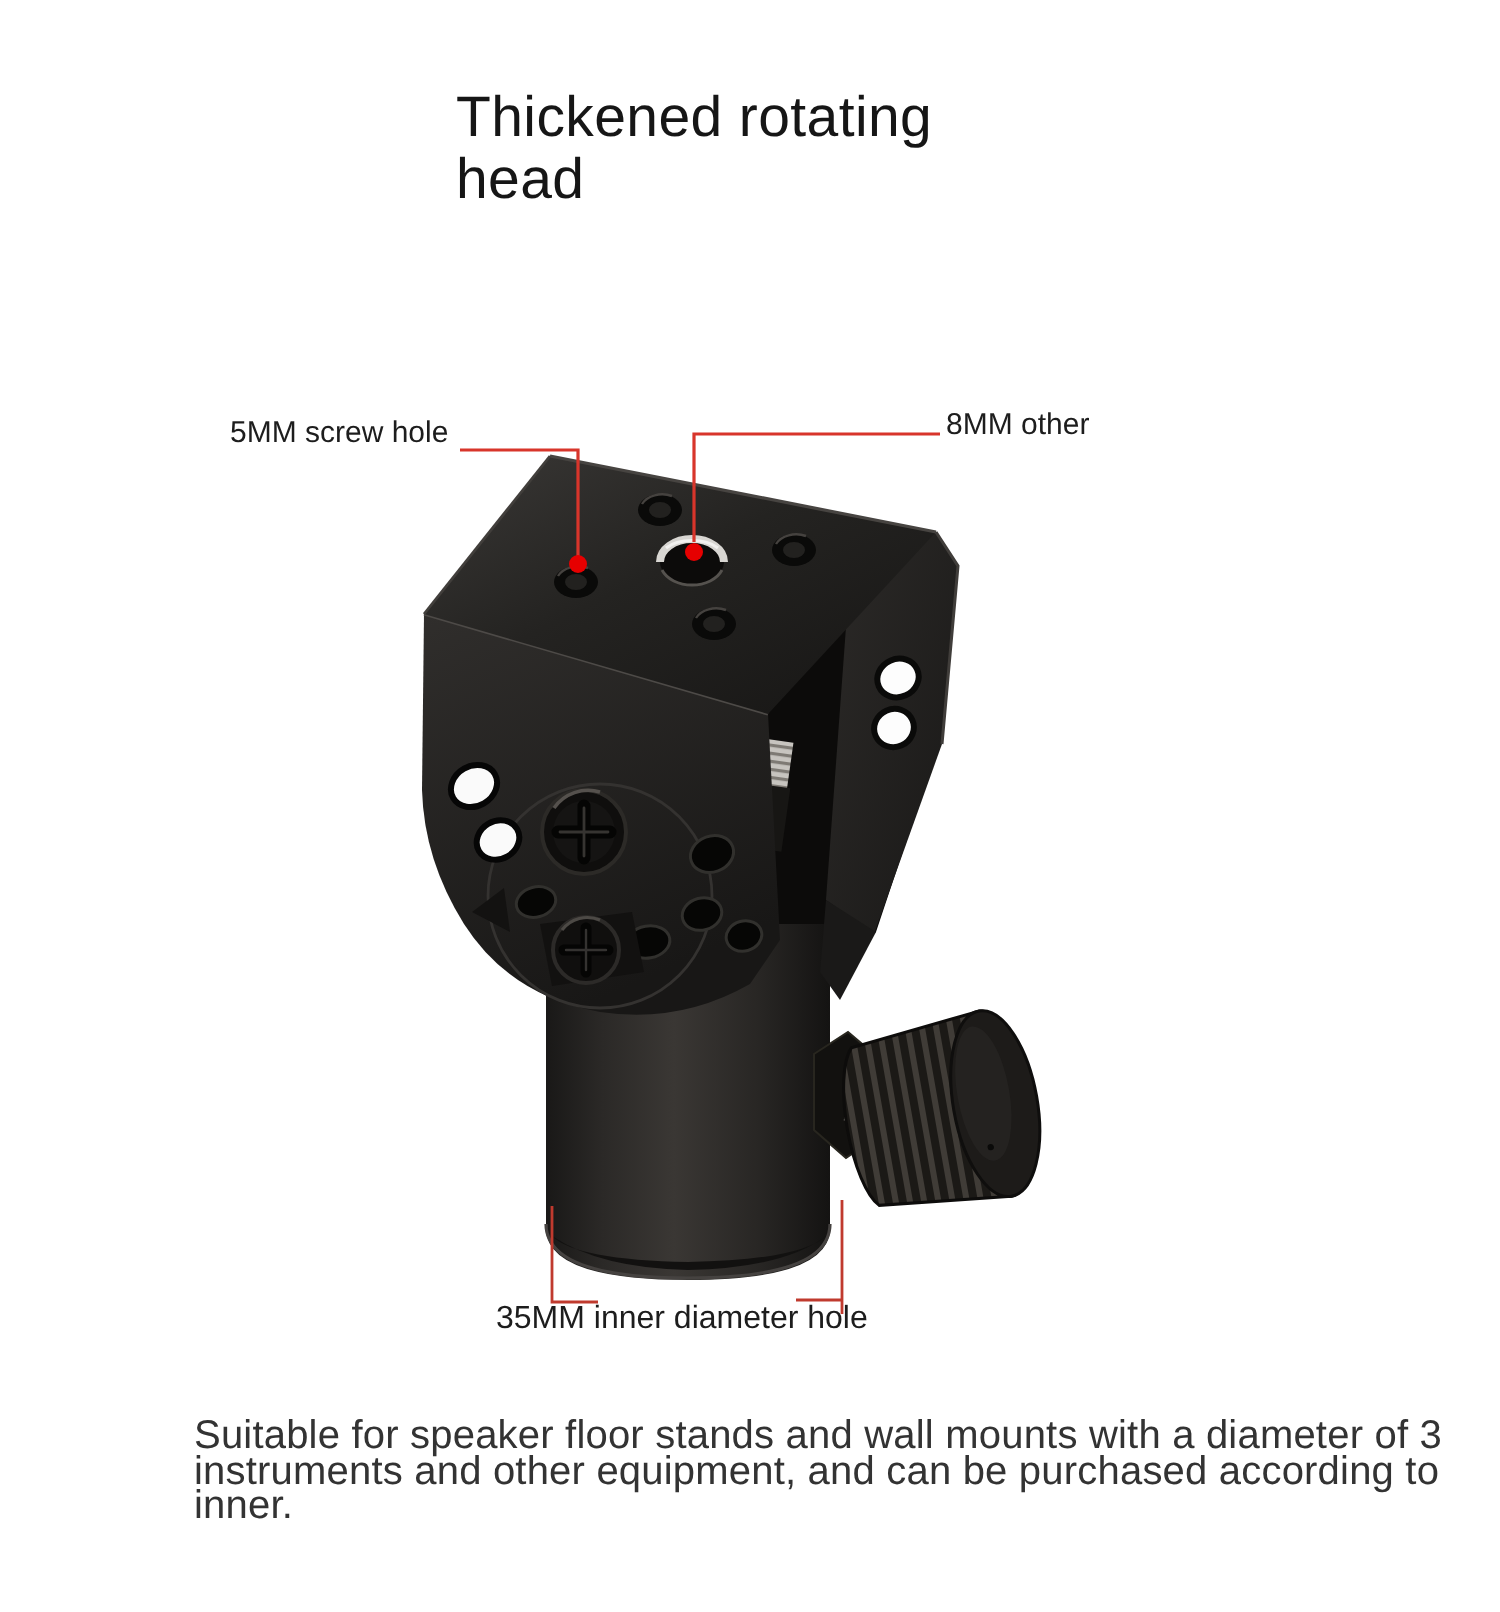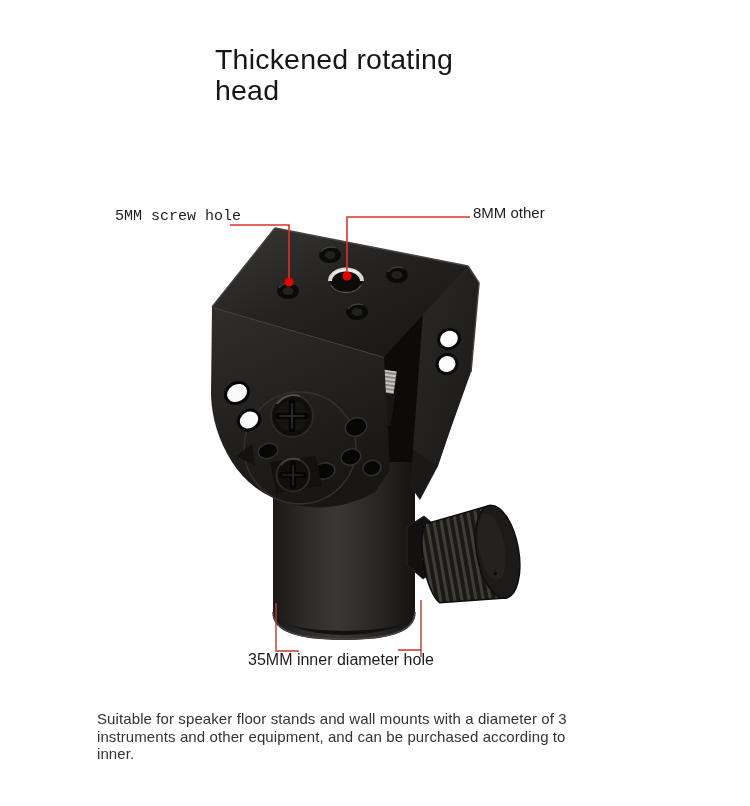--- a/index.html
+++ b/index.html
@@ -1,24 +1,24 @@
 <!DOCTYPE html>
 <html><head>
 <meta charset="utf-8">
 <style>
   html,body{margin:0;padding:0;}
   body{width:750px;height:806px;background:#fff;font-family:"Liberation Sans",sans-serif;}
   .canvas{position:relative;width:750px;height:806px;background:#fff;overflow:hidden;}
-  .title{position:absolute;left:215px;top:44px;font-size:28.5px;line-height:31px;
+  .title{position:absolute;left:228px;top:44px;font-size:28.5px;line-height:31px;
          font-weight:500;color:#161616;letter-spacing:.2px;}
   .callout{position:absolute;font-size:15px;color:#1d1d1d;white-space:nowrap;}
-  .callout.l5{left:115px;top:208px;font-family:Liberation Mono, monospace;}
+  .callout.l5{left:115px;top:208px;}
   .callout.l8{left:473px;top:204px;}
   .callout.l35{left:237px;top:651px;font-size:16px;margin-left:11px;}
-  .desc{position:absolute;left:97px;top:710px;font-size:15px;line-height:17.5px;
+  .desc{position:absolute;left:97px;top:710px;font-size:20px;line-height:17.5px;
         color:#333;letter-spacing:.1px;}
   .desc div{white-space:nowrap;}
   svg.product{position:absolute;left:0;top:0;}
 </style>
 </head>
 <body>
 
 <div class="canvas">
 
   <svg class="product" width="750" height="806" viewBox="0 0 750 806" aria-hidden="true">

